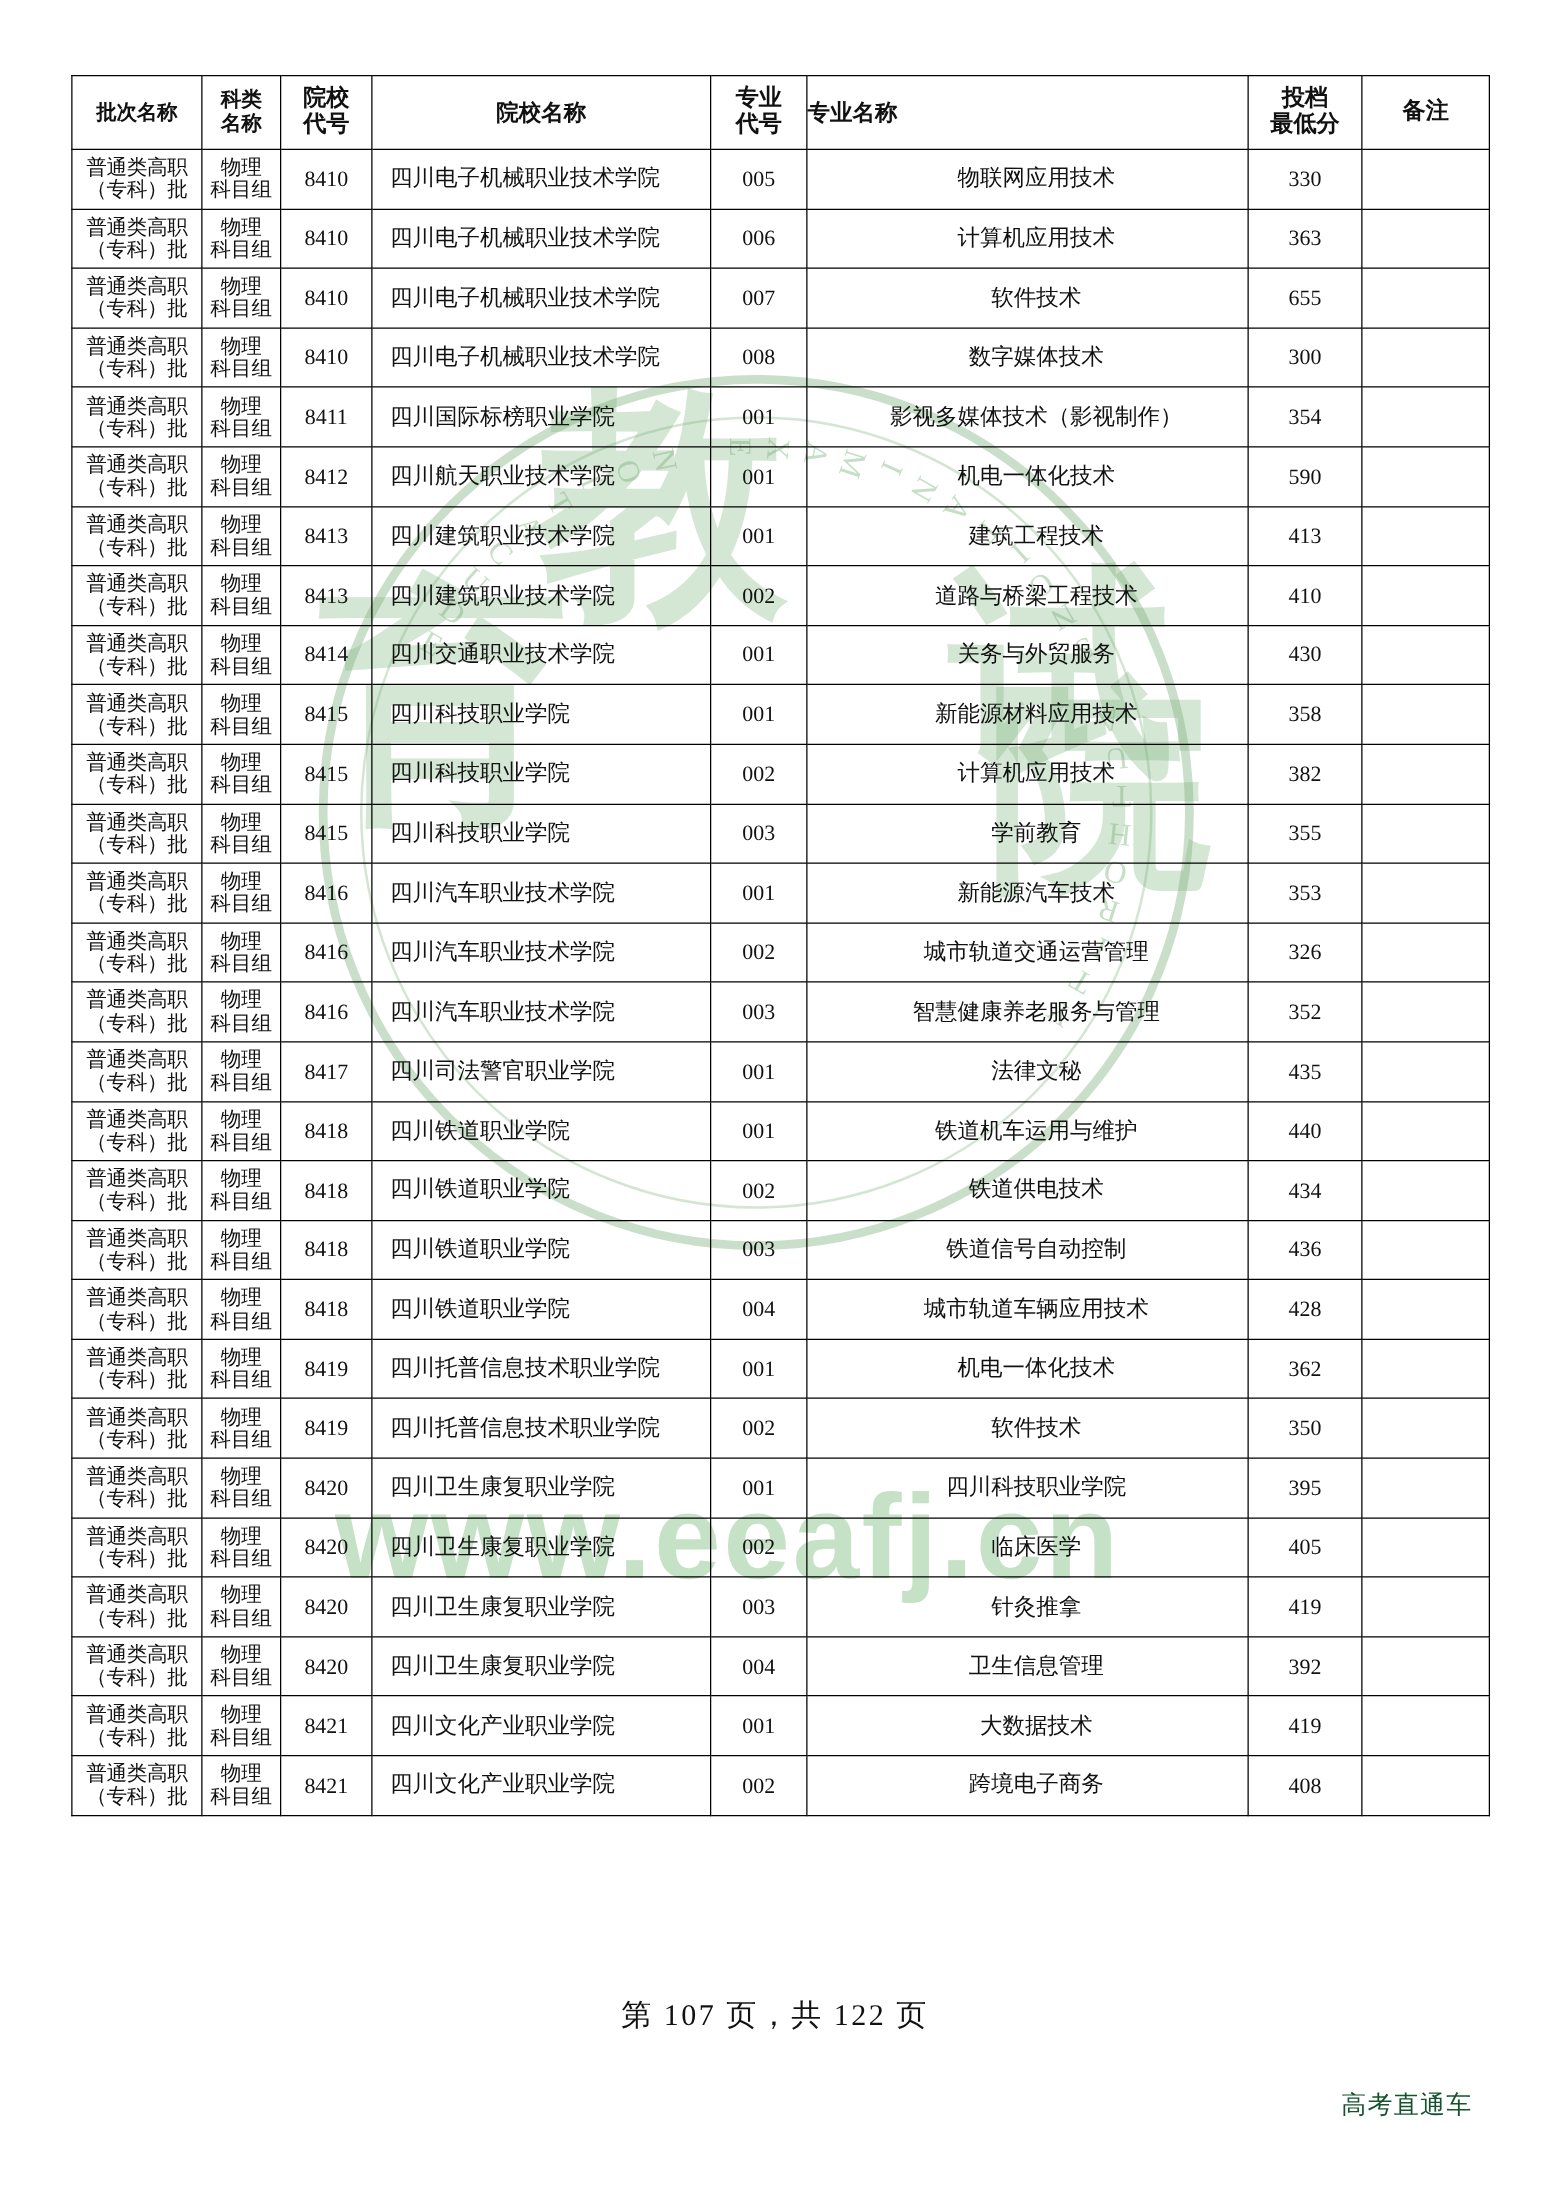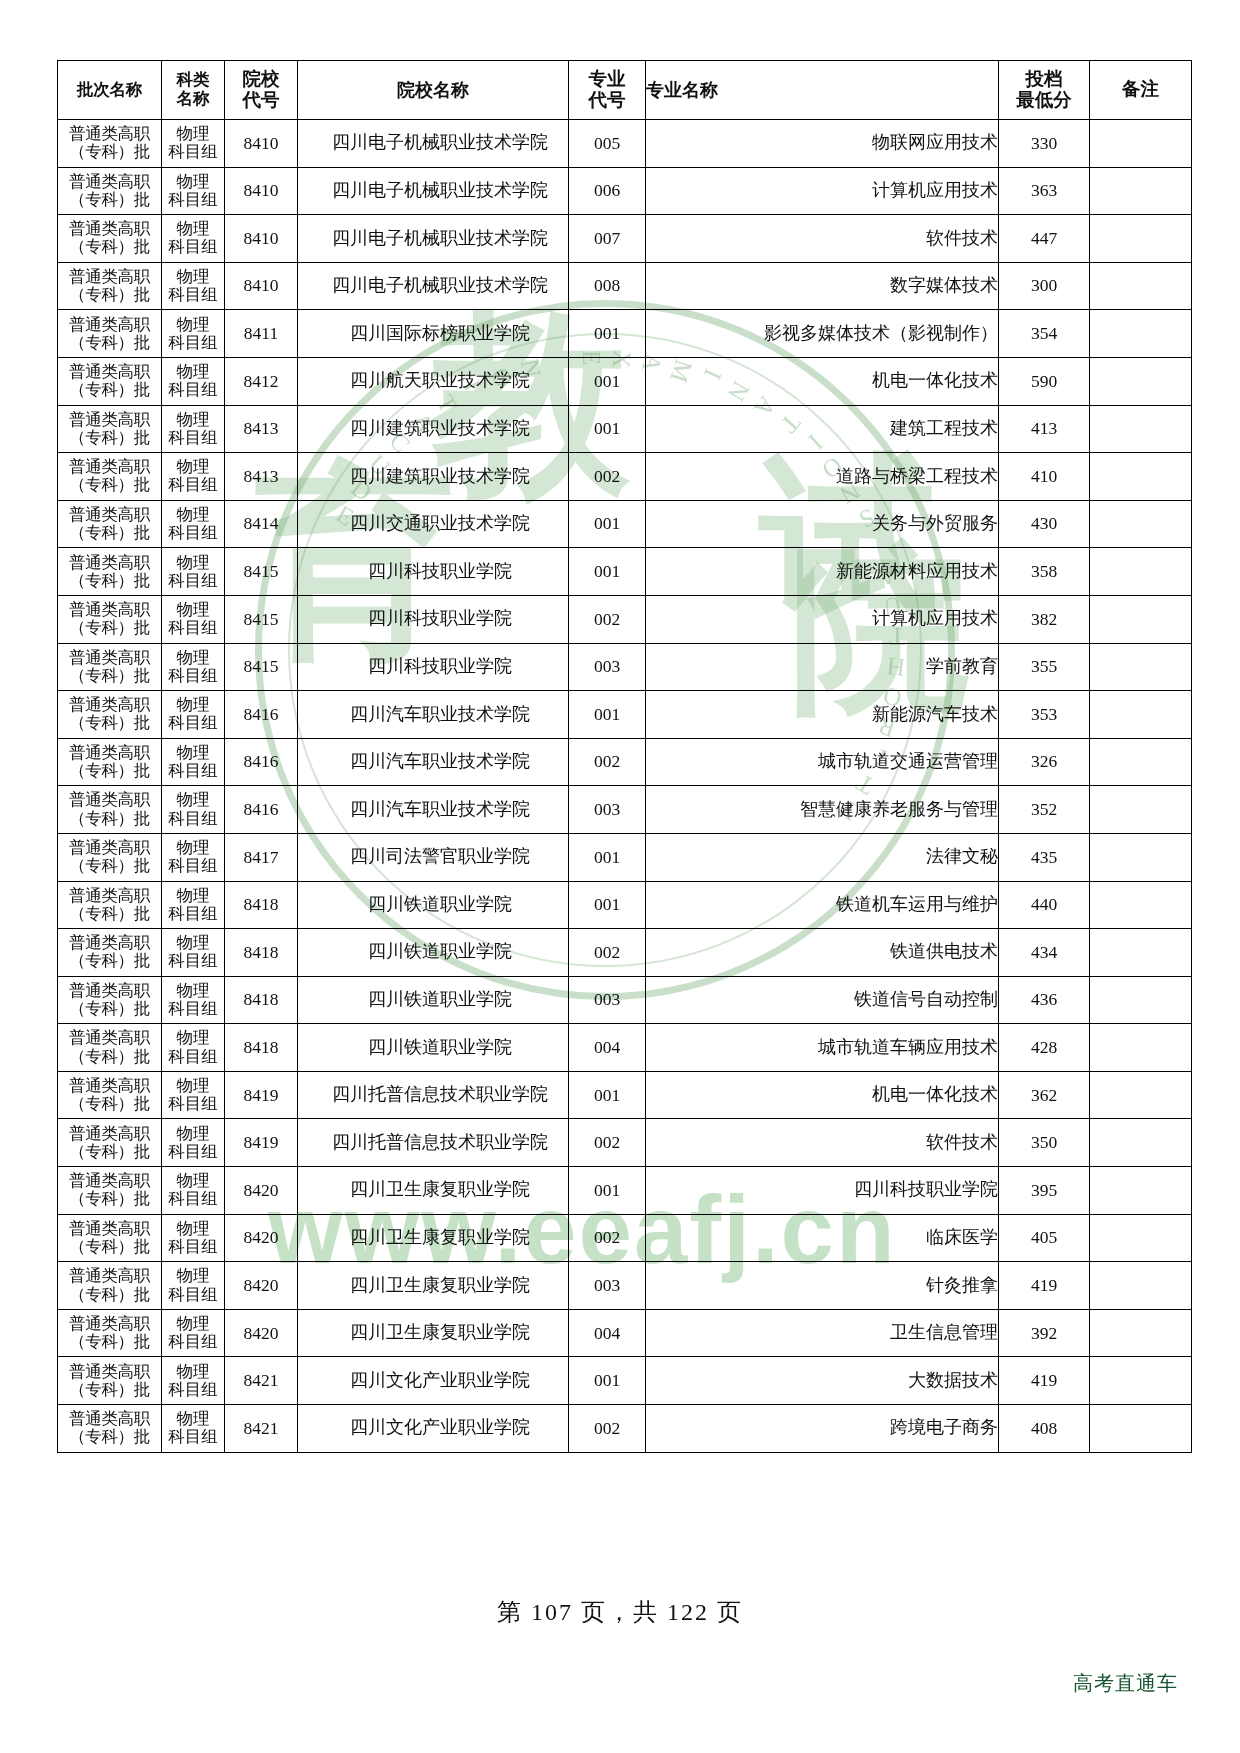--- a/index.html
+++ b/index.html
@@ -106,23 +106,23 @@
     font-size: 18.5px;
     line-height: 1.15;
   }
   tbody td {
     height: 46.6px;
     line-height: 1.1;
   }
   .c-batch { width: 103px; font-size: 16.5px; letter-spacing: -0.3px;}
   .c-subject { width: 62px; font-size: 16.5px; }
   .c-scode { width: 72px; }
-  .c-sname { width: 270px; text-align: center; padding-left: 14px; font-size: 18px;}
+  .c-sname { width: 270px; text-align: left; padding-left: 14px; font-size: 18px;}
   .c-mcode { width: 76px; }
-  .c-mname { width: 352px; text-align: right; padding-left: 14px; font-size: 18px;}
+  .c-mname { width: 352px; text-align: center; padding-left: 14px; font-size: 18px;}
   .c-score { width: 90px; }
   .c-note { width: 101px; }
 
   .two-line { display: block; }
   .two-line i { font-style: normal; display: block; }
 
   
   .footer {
     position: absolute;
     left: 0;
@@ -274,21 +274,21 @@
           <td class="c-subject">
             <span class="two-line">
               <i>物理</i>
               <i>科目组</i>
             </span>
           </td>
           <td class="c-scode">8410</td>
           <td class="c-sname">四川电子机械职业技术学院</td>
           <td class="c-mcode">007</td>
           <td class="c-mname">软件技术</td>
-          <td class="c-score">447</td>
+          <td class="c-score">655</td>
           <td class="c-note"></td>
         </tr>
         <tr>
           <td class="c-batch">
             <span class="two-line">
               <i>普通类高职</i>
               <i>（专科）批</i>
             </span>
           </td>
           <td class="c-subject">

